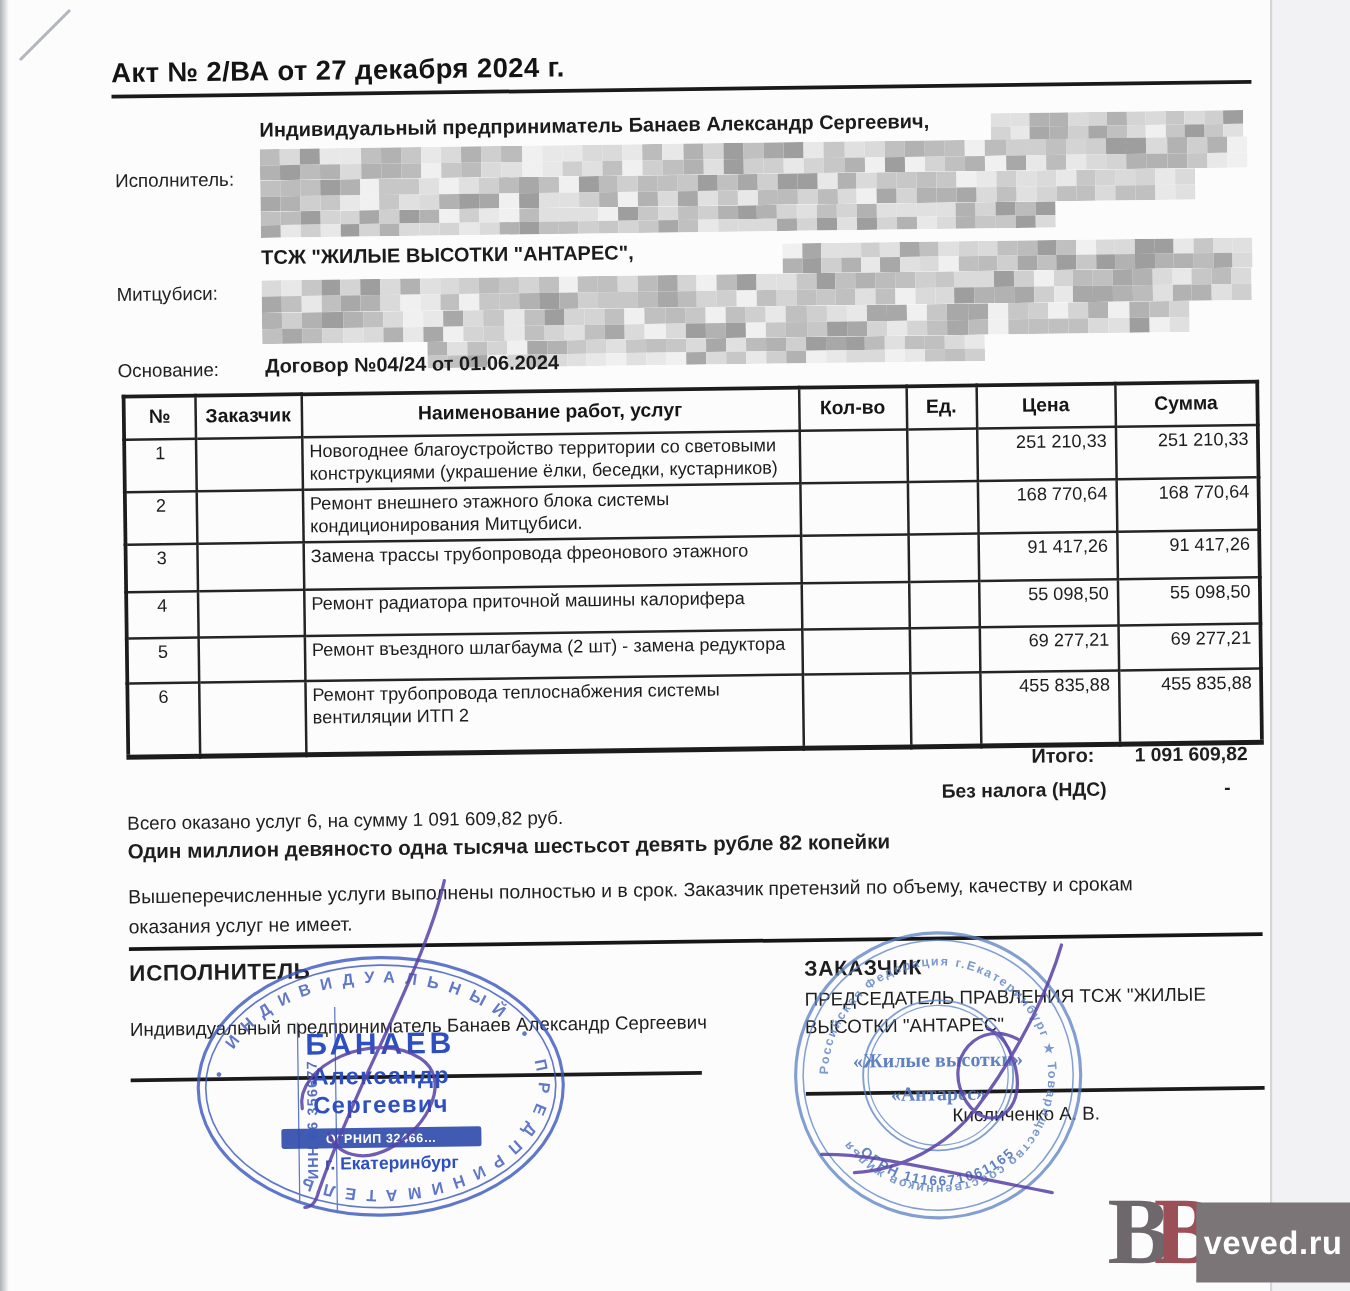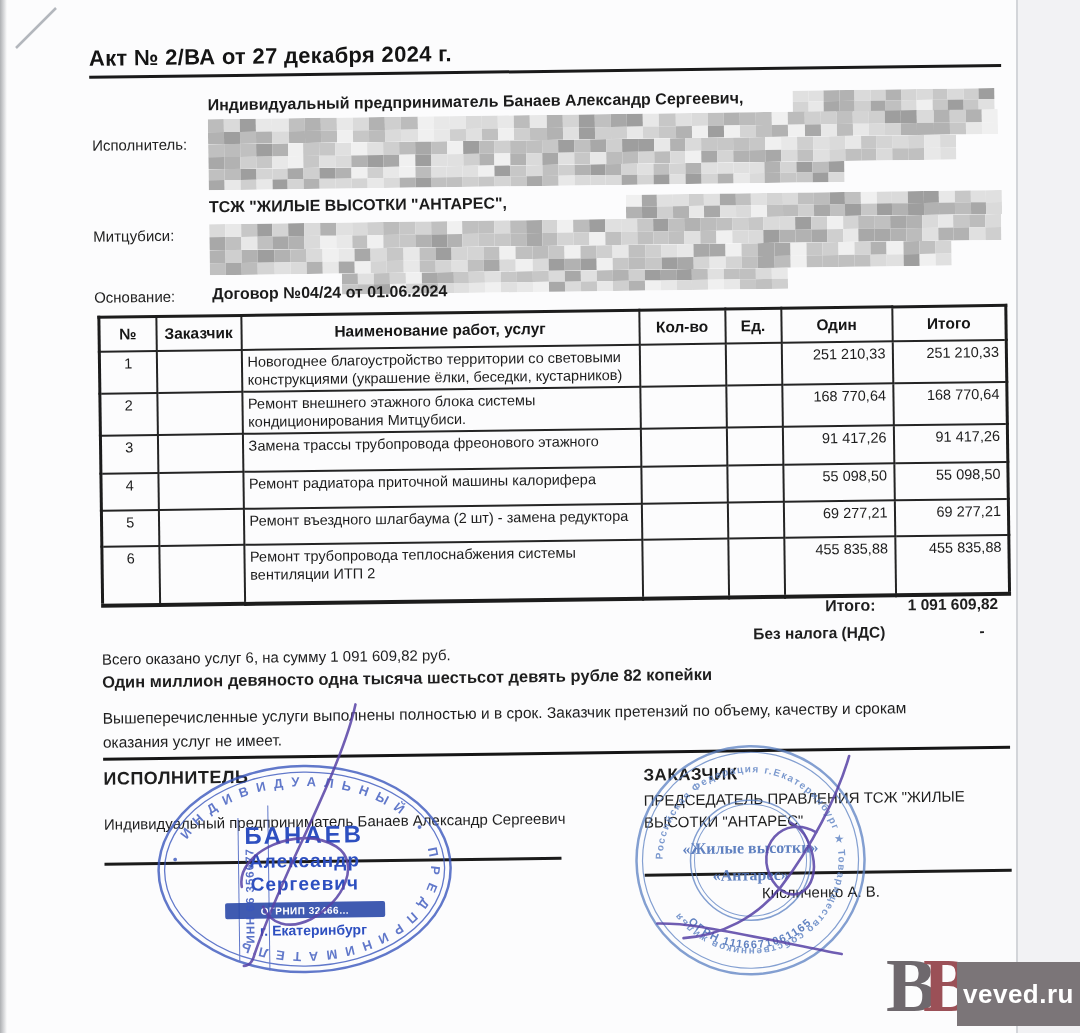--- a/index.html
+++ b/index.html
@@ -699,22 +699,22 @@
         <col style="width:111px">
         <col style="width:114px">
     </colgroup>
     <thead>
       <tr>
         <th>№</th>
         <th>Заказчик</th>
         <th>Наименование работ, услуг</th>
         <th>Кол-во</th>
         <th>Ед.</th>
-        <th>Один</th>
-        <th>Итого</th>
+        <th>Цена</th>
+        <th>Сумма</th>
       </tr>
     </thead>
     <tbody>
         <tr>
           <td class="c-num">1</td>
           <td class="c-articul"></td>
           <td class="c-name">Новогоднее благоустройство территории со световыми конструкциями (украшение ёлки, беседки, кустарников)</td>
           <td class="c-qty"></td>
           <td class="c-unit"></td>
           <td class="c-price">251 210,33</td>

